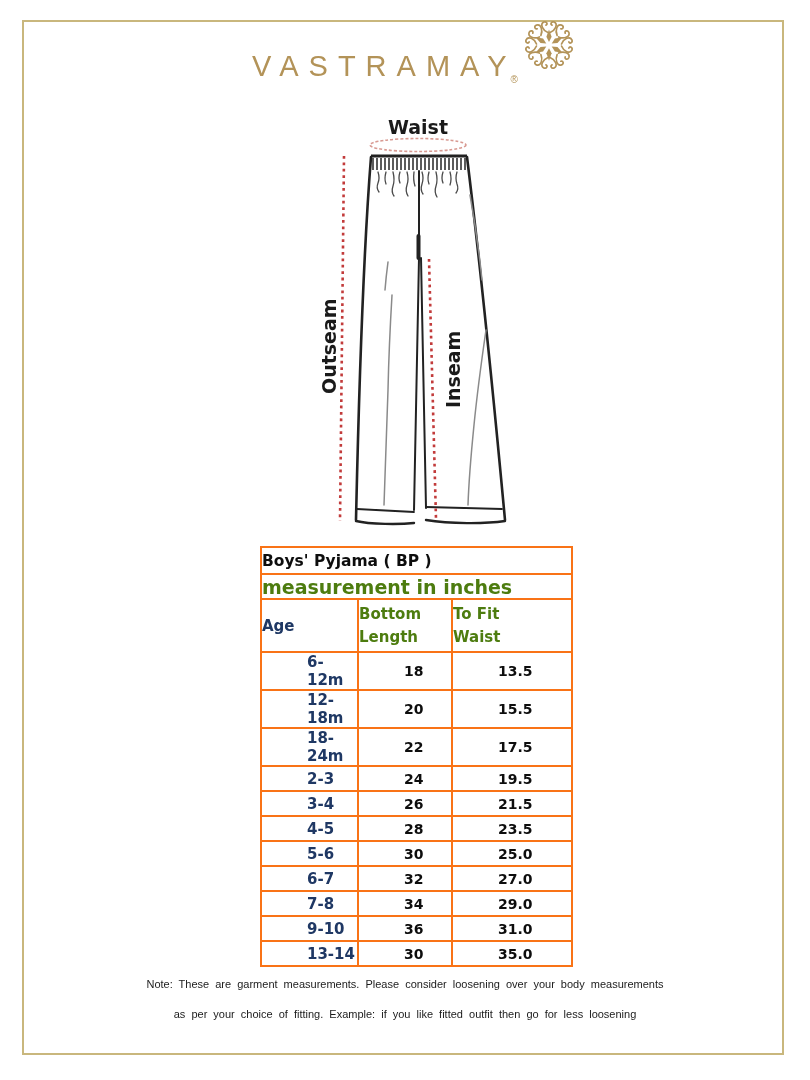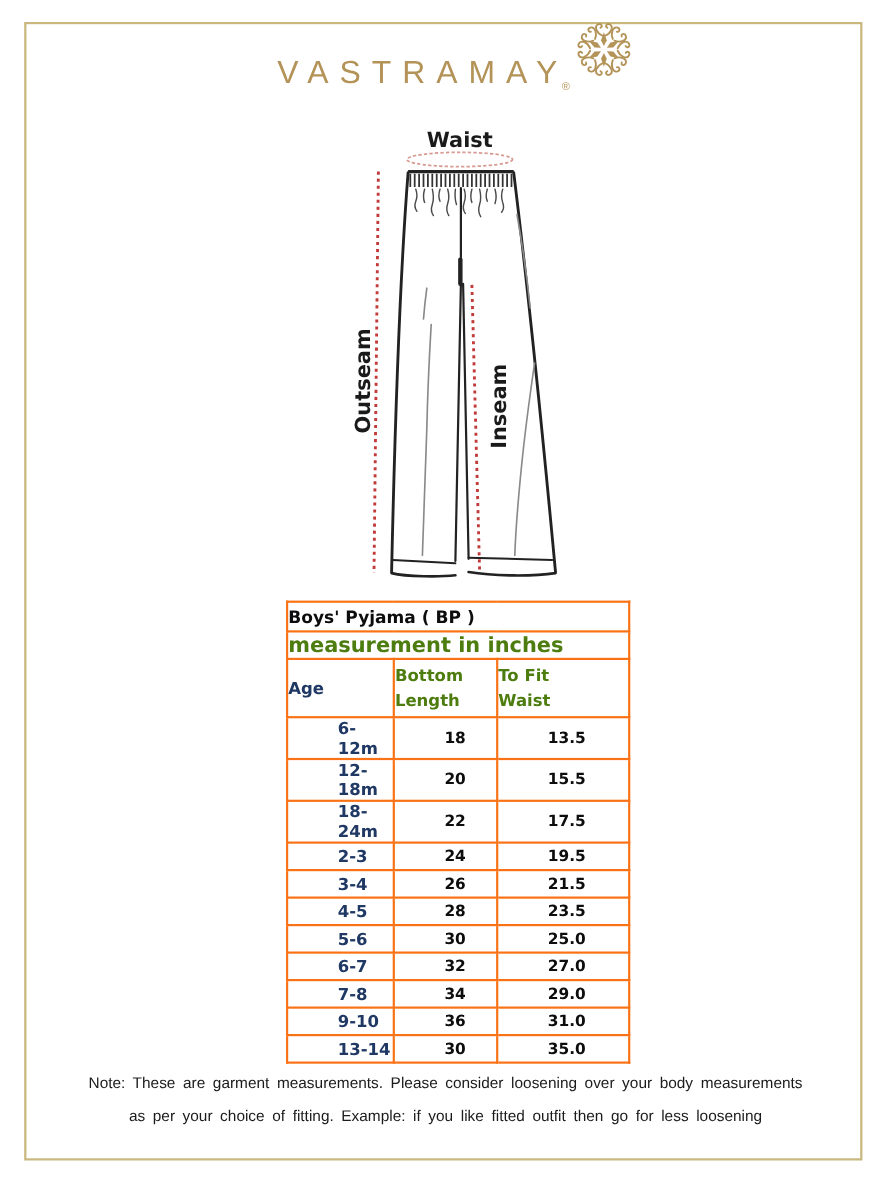--- a/index.html
+++ b/index.html
@@ -32,21 +32,21 @@
   .t-sub{height:23px;font-size:19px;font-weight:bold;color:#4d7c0f;}
   .t-headrow td{height:51px;}
   .h-age{vertical-align:bottom;padding-bottom:3px;font-size:15px;font-weight:bold;color:#1f3864;}
   .h-two{font-size:15px;font-weight:bold;color:#4d7c0f;line-height:23px;vertical-align:bottom;padding-bottom:1px;}
   .d-row td{height:23px;padding-left:45px;}
   .c-age{font-size:15px;font-weight:bold;color:#1f3864;}
   .c-num{font-size:14px;font-weight:bold;color:#0d0d0d;margin-left:31px;}
   
   .note{
     position:absolute;left:30px;right:30px;top:969px;text-align:center;
-    font-size:14px;line-height:30px;color:#1b1b1b;word-spacing:3px;
+    font-size:11px;line-height:30px;color:#1b1b1b;word-spacing:3px;
     font-family:"Liberation Sans",sans-serif;
   }
 </style>
 </head>
 <body>
 
 <div class="page">
   <div class="frame"></div>
 
   <div class="logo-row">

